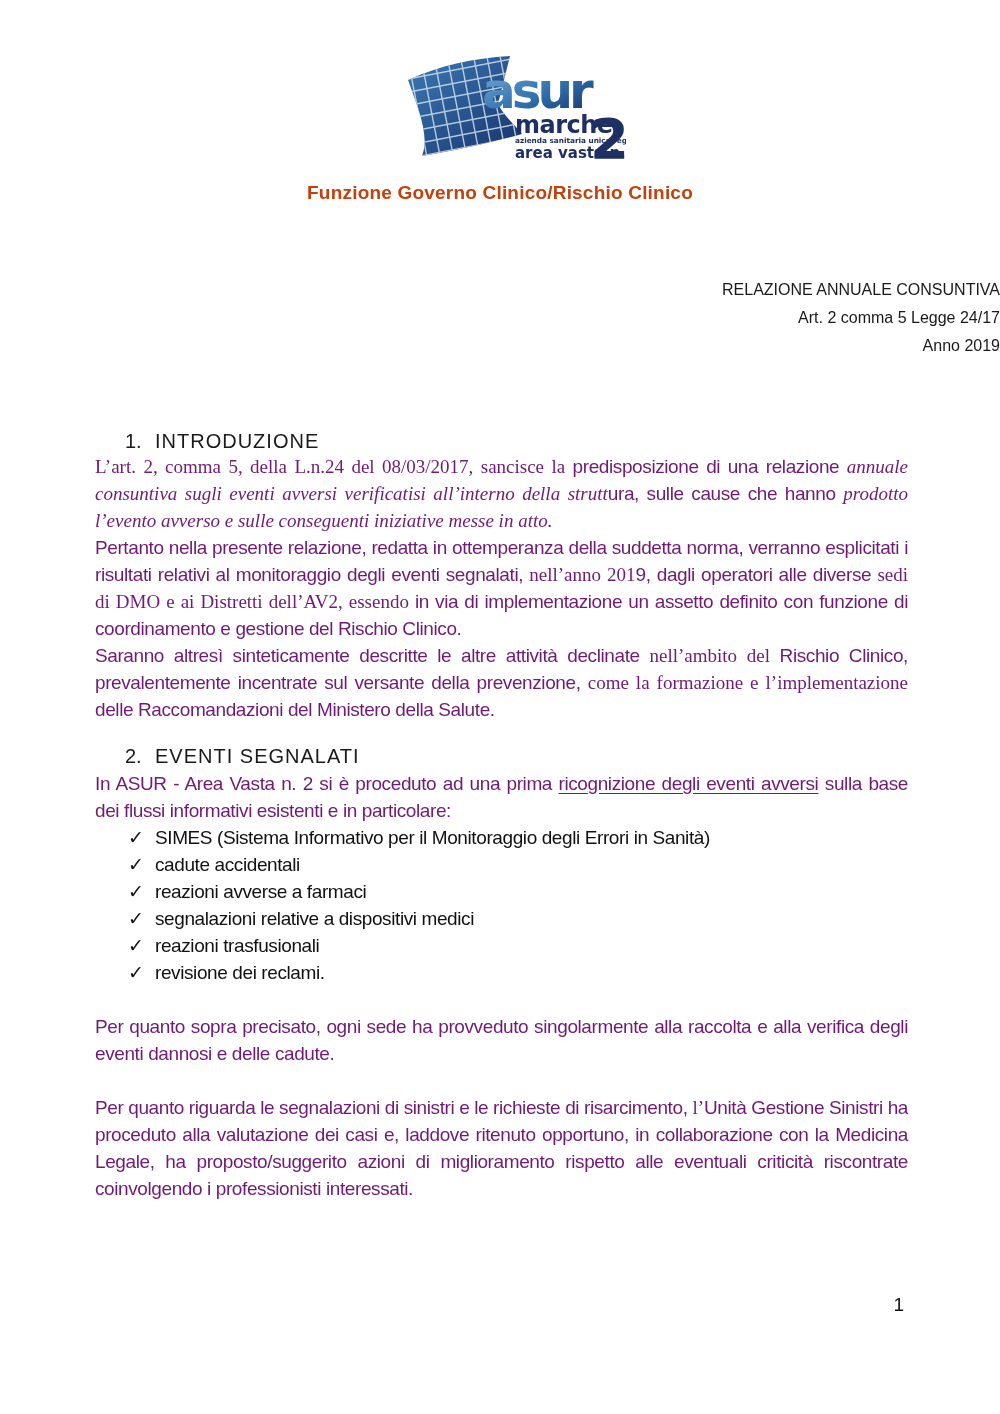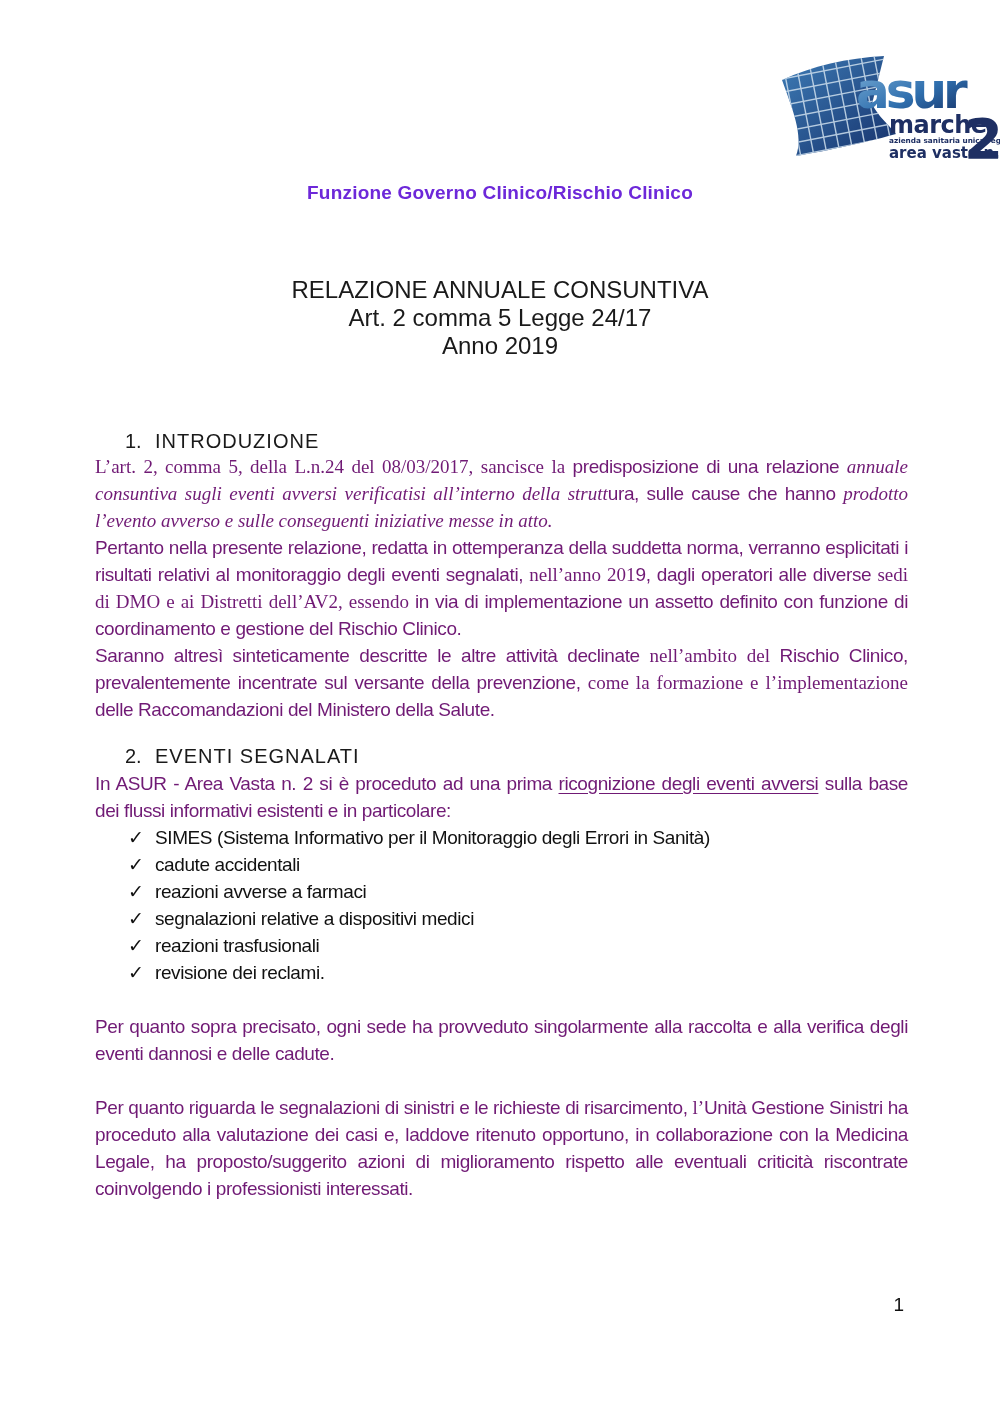--- a/index.html
+++ b/index.html
@@ -7,34 +7,34 @@
     position:relative;
     width:1000px;height:1414px;
     margin:0 auto;
     background:#ffffff;
     font-family:"Liberation Sans",sans-serif;
     color:#111;
     overflow:hidden;
   }
   .logo-wrap{
     padding-top:52px;
-    display:flex;justify-content:flex-end;padding-left:24px;
+    display:flex;justify-content:center;padding-left:24px;
   }
   .header-title{
     margin-top:20px;
     text-align:center;
     font-size:19px;
     font-weight:bold;
     letter-spacing:.2px;
-    color:#6d28d9;
+    color:#c2410c;
   }
   .doc-title{
     margin-top:72px;
-    text-align:center;
-    font-size:24px;
+    text-align:right;
+    font-size:16px;
     line-height:28px;
     color:#1a1a1a;
   }
   .content{
     padding:0 92px 0 95px;
   }
   .sec-heading{
     display:flex;
     font-size:20px;
     letter-spacing:1px;

